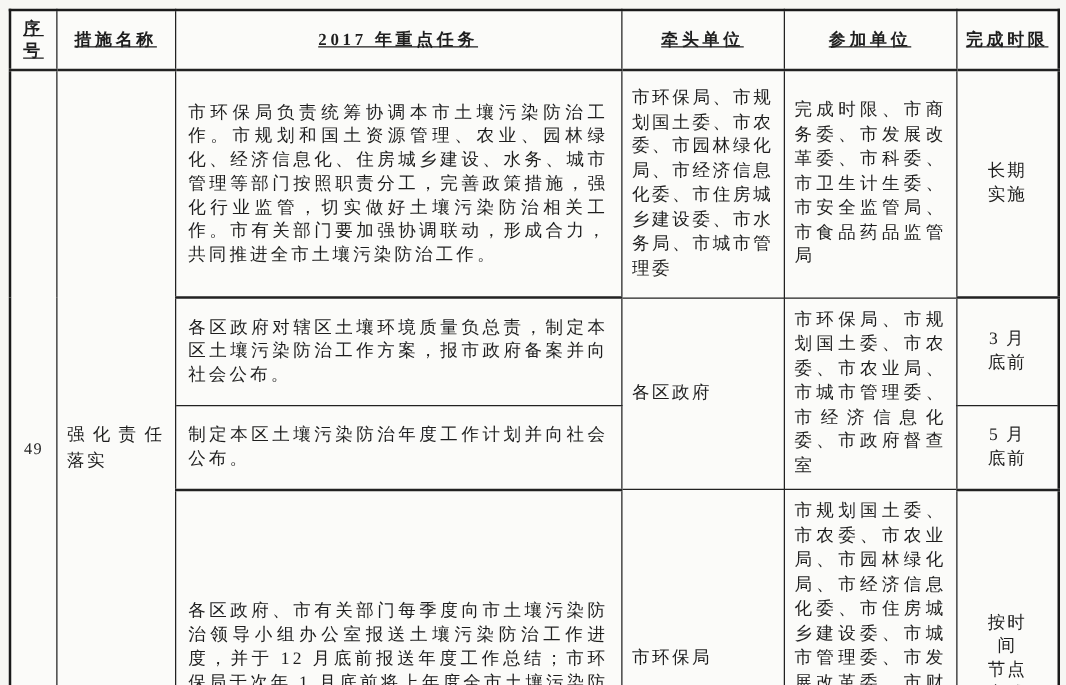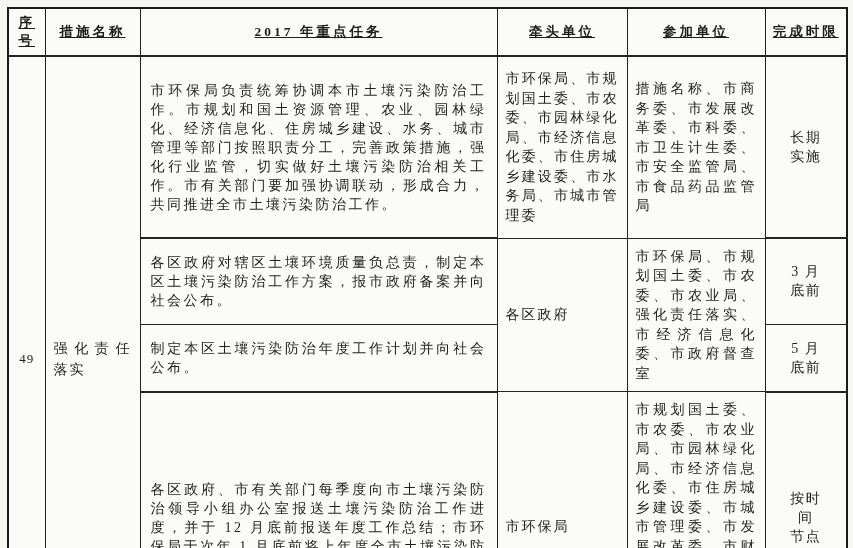--- a/index.html
+++ b/index.html
@@ -79,27 +79,27 @@
         <th>参加单位</th>
         <th>完成时限</th>
       </tr>
     </thead>
     <tbody>
       <tr class="row-1">
         <td class="seq-cell" rowspan="4">49</td>
         <td class="measure-cell" rowspan="4">强化责任落实</td>
         <td class="task-cell">市环保局负责统筹协调本市土壤污染防治工作。市规划和国土资源管理、农业、园林绿化、经济信息化、住房城乡建设、水务、城市管理等部门按照职责分工，完善政策措施，强化行业监管，切实做好土壤污染防治相关工作。市有关部门要加强协调联动，形成合力，共同推进全市土壤污染防治工作。</td>
         <td class="unit-cell">市环保局、市规划国土委、市农委、市园林绿化局、市经济信息化委、市住房城乡建设委、市水务局、市城市管理委</td>
-        <td class="unit-cell">措施名称、市商务委、市发展改革委、市科委、市卫生计生委、市安全监管局、市食品药品监管局</td>
+        <td class="unit-cell">完成时限、市商务委、市发展改革委、市科委、市卫生计生委、市安全监管局、市食品药品监管局</td>
         <td class="deadline-cell">长期实施</td>
       </tr>
       <tr class="row-2">
         <td class="task-cell thick-top">各区政府对辖区土壤环境质量负总责，制定本区土壤污染防治工作方案，报市政府备案并向社会公布。</td>
         <td class="unit-cell" rowspan="2">各区政府</td>
-        <td class="unit-cell" rowspan="2">市环保局、市规划国土委、市农委、市农业局、强化责任落实、市经济信息化委、市政府督查室</td>
+        <td class="unit-cell" rowspan="2">市环保局、市规划国土委、市农委、市农业局、市城市管理委、市经济信息化委、市政府督查室</td>
         <td class="deadline-cell thick-top">3 月底前</td>
       </tr>
       <tr class="row-3">
         <td class="task-cell">制定本区土壤污染防治年度工作计划并向社会公布。</td>
         <td class="deadline-cell">5 月底前</td>
       </tr>
       <tr class="row-4">
         <td class="task-cell thick-top">各区政府、市有关部门每季度向市土壤污染防治领导小组办公室报送土壤污染防治工作进度，并于 12 月底前报送年度工作总结；市环保局于次年 1 月底前将上年度全市土壤污染防治工作总结报市政府。</td>
         <td class="unit-cell">市环保局</td>
         <td class="unit-cell">市规划国土委、市农委、市农业局、市园林绿化局、市经济信息化委、市住房城乡建设委、市城市管理委、市发展改革委、市财政局、市水务局、市科委、市安全监管局、市地勘局，各区政府</td>

